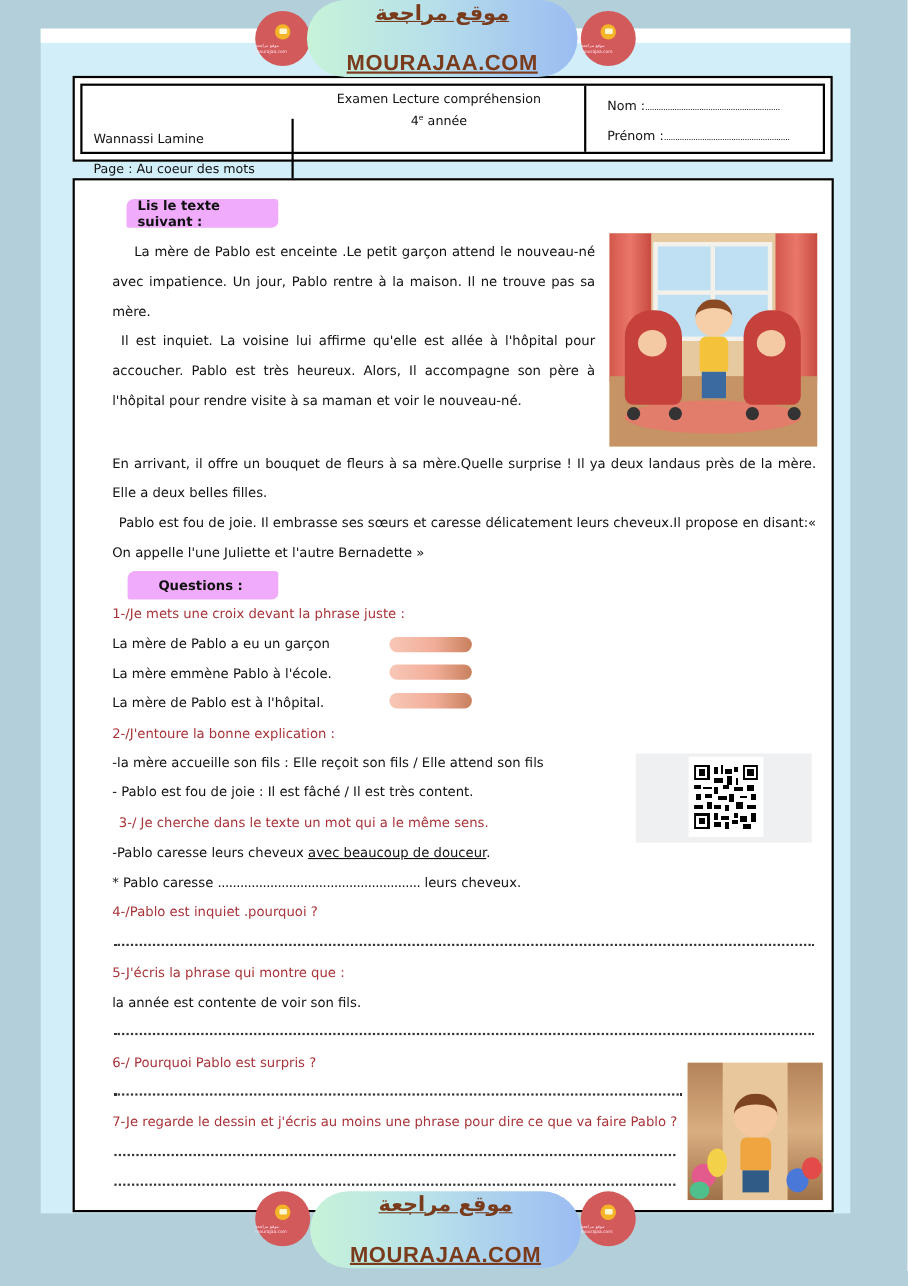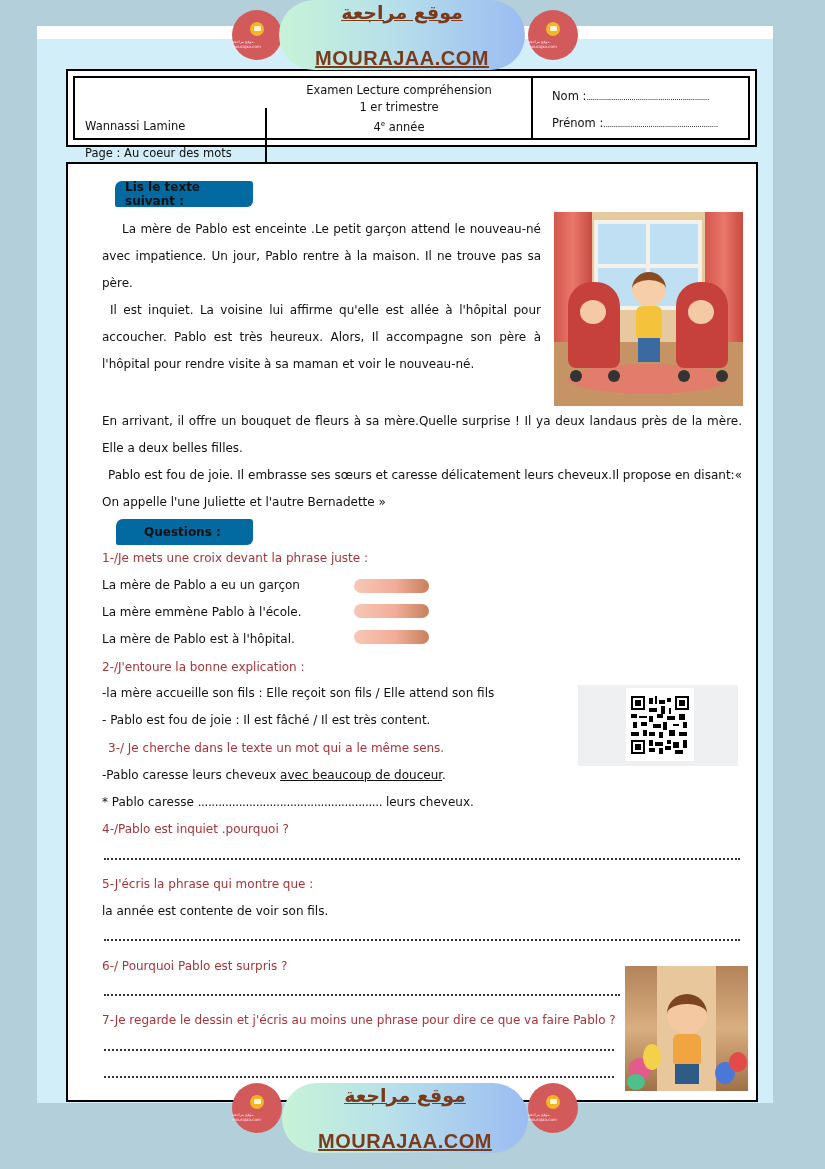--- a/index.html
+++ b/index.html
@@ -60,21 +60,21 @@
   .hcell.right { flex: 1; padding: 11px 0 0 19px; }
   .hcell.right div { height: 27px; white-space: nowrap; }
   sup { font-size: 7px; }
 
   
   .main {
     position: absolute; left: 66px; top: 162px; width: 692px; height: 940px;
     border: 2px solid #000; background: #fff;
   }
   .heading-pill {
-    position: absolute; height: 26px; background: #0369a1;
+    position: absolute; height: 26px; background: #f0abfc;
     border-radius: 7px 3px 6px 2px; font-weight: bold; font-size: 12px; color: #111;
     display: flex; align-items: center;
   }
   .txt { position: absolute; font-size: 12px; color: #111; white-space: nowrap; }
   .para { position: absolute; font-size: 12px; line-height: 27px; text-align: justify; color: #111; }
   .para .line { display: block; height: 27px; text-align-last: justify; white-space: nowrap; }
   .para .line.last { text-align-last: left; }
   .q { position: absolute; font-size: 12px; color: #a8343a; white-space: nowrap; }
   .dots { position: absolute; height: 2px; border-bottom: 2px dotted #333; }
   .check-bar {
@@ -137,38 +137,37 @@
 </div>
 
 <div class="header-outer">
   <div class="header-inner">
     <div class="hcell left">
       <div>Wannassi Lamine</div>
       <div>Page : Au coeur des mots</div>
     </div>
     <div class="hcell mid">
       <div>Examen Lecture compréhension</div>
-      <div>1 er trimestre</div>
       <div><span>4</span><sup>e</sup><span> année</span></div>
     </div>
     <div class="hcell right">
       <div><span>Nom :</span><span style="font-size:8px; letter-spacing:-0.5px;">............................................................</span></div>
       <div><span>Prénom :</span><span style="font-size:8px; letter-spacing:-0.5px;">........................................................</span></div>
     </div>
   </div>
 </div>
 
 <div class="main">
 
   <div class="heading-pill" style="left:47px; top:17px; width:138px; padding-left:10px;">Lis le texte suivant :</div>
 
   <div class="para" style="left:34px; top:52px; width:439px;">
     <span class="line" style="padding-left:20px;">La mère de Pablo est enceinte .Le petit garçon attend le nouveau-né</span>
     <span class="line">avec impatience. Un jour, Pablo rentre à la maison. Il ne trouve pas sa</span>
-    <span class="line last">père.</span>
+    <span class="line last">mère.</span>
   </div>
   <div class="para" style="left:34px; top:133px; width:439px;">
     <span class="line" style="padding-left:8px;">Il est inquiet. La voisine lui affirme qu'elle est allée à l'hôpital pour</span>
     <span class="line">accoucher. Pablo est très heureux. Alors, Il accompagne son père à</span>
     <span class="line last">l'hôpital pour rendre visite à sa maman et voir le nouveau-né.</span>
   </div>
 
   <div class="img-box ill1">
     <div class="wall"></div>
     <div class="window"></div>

